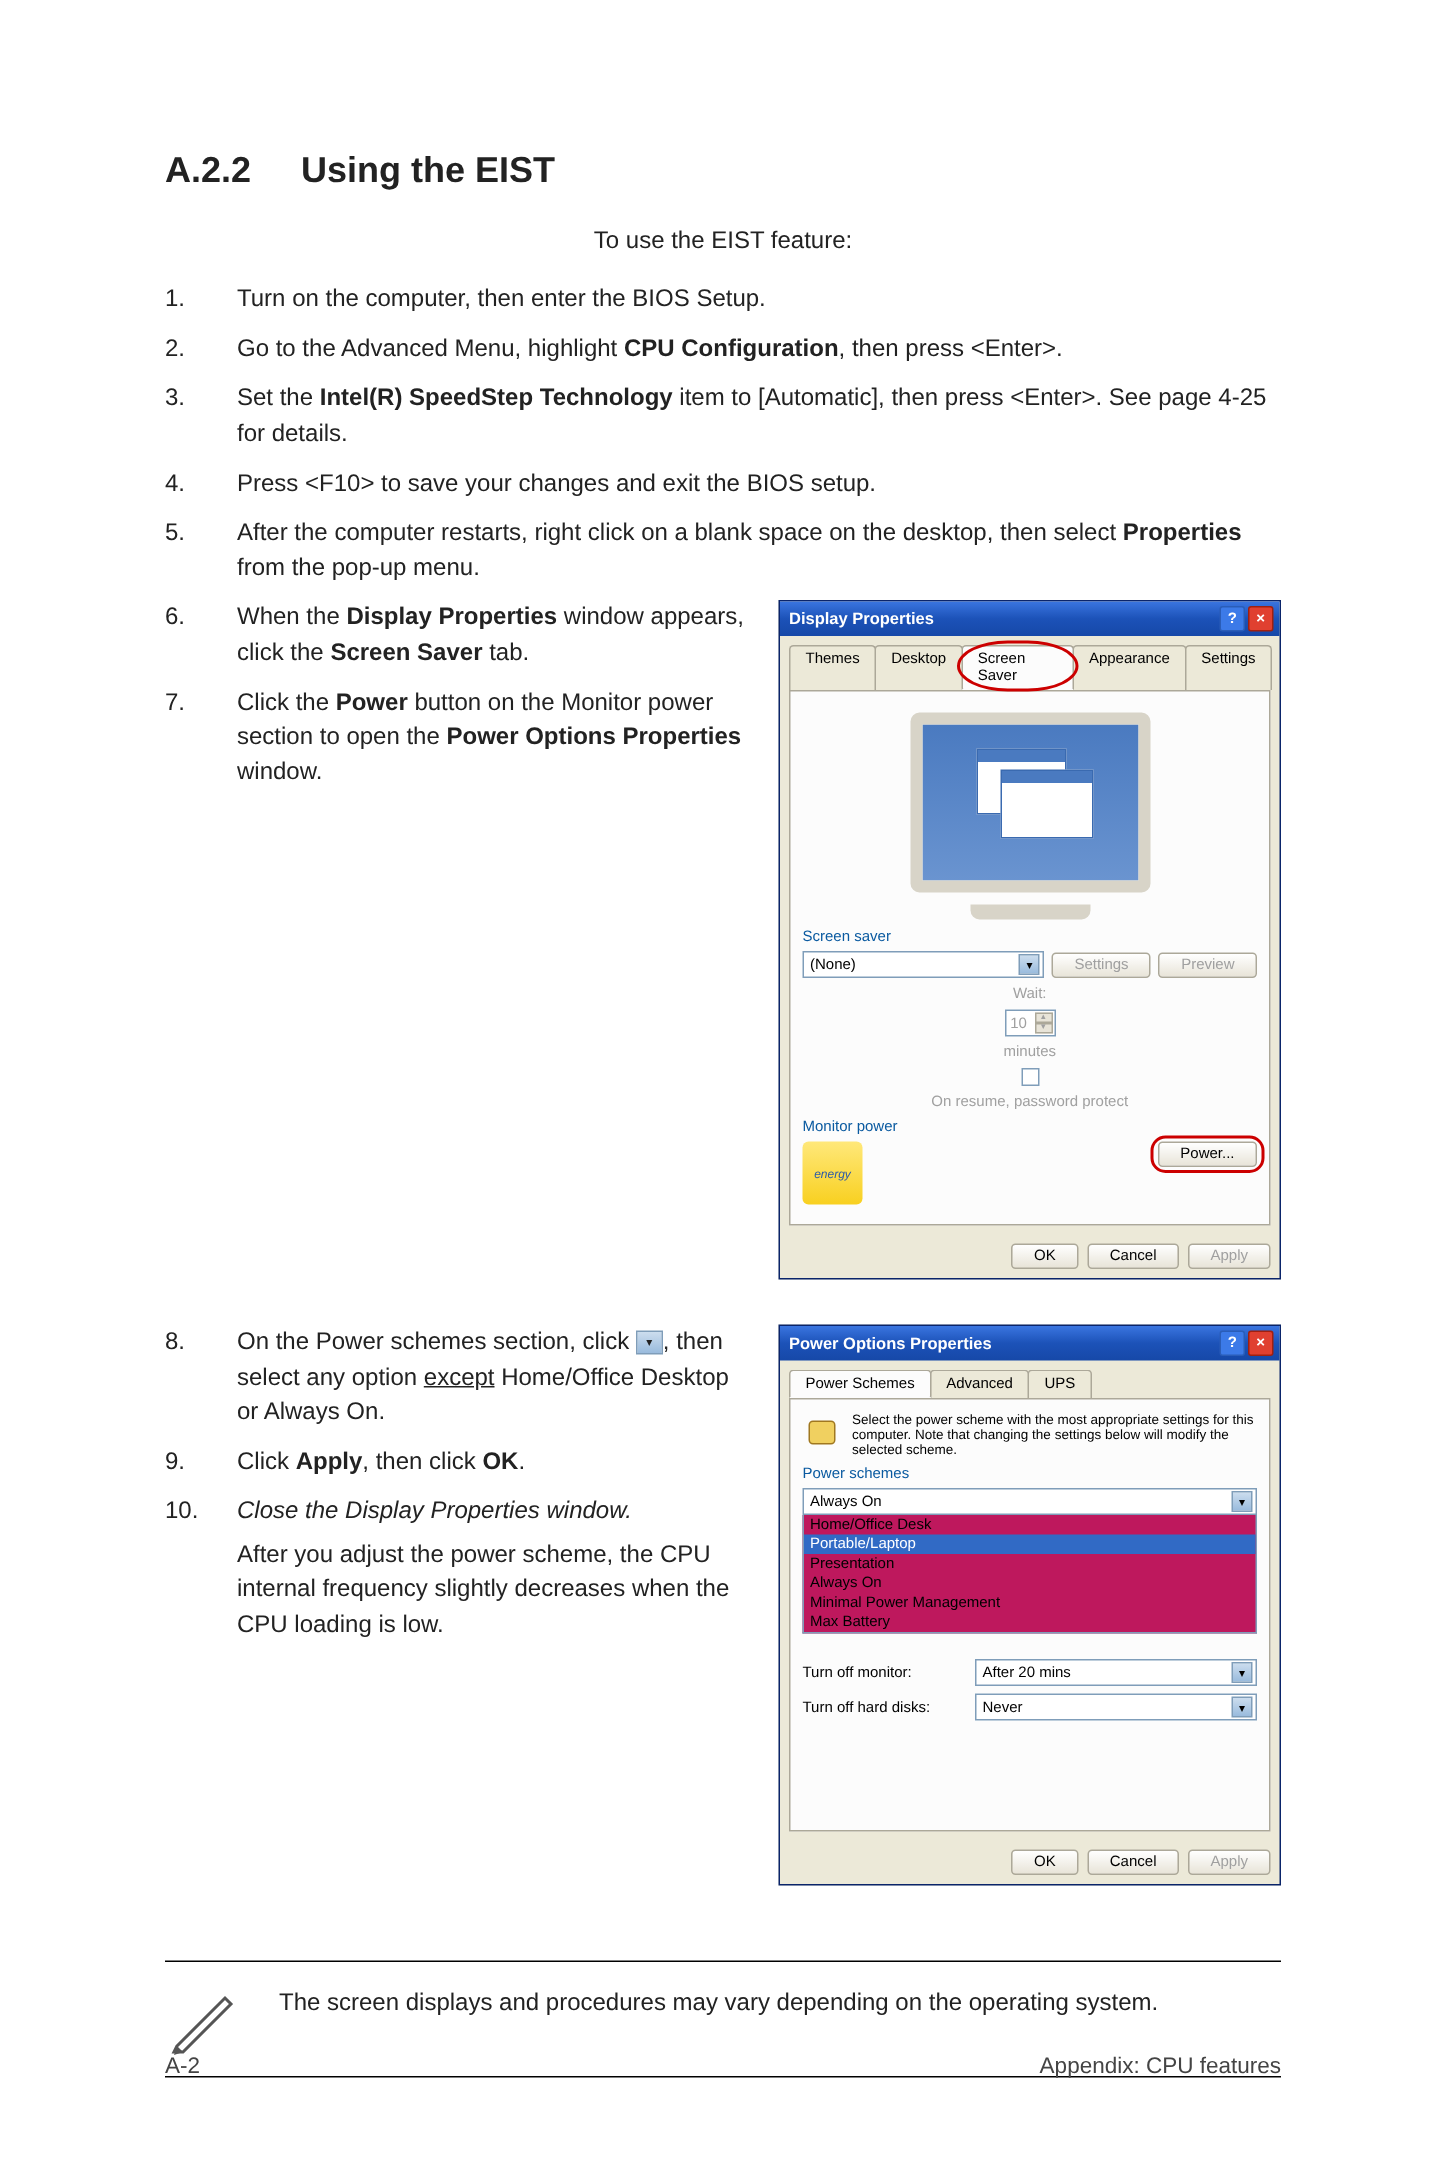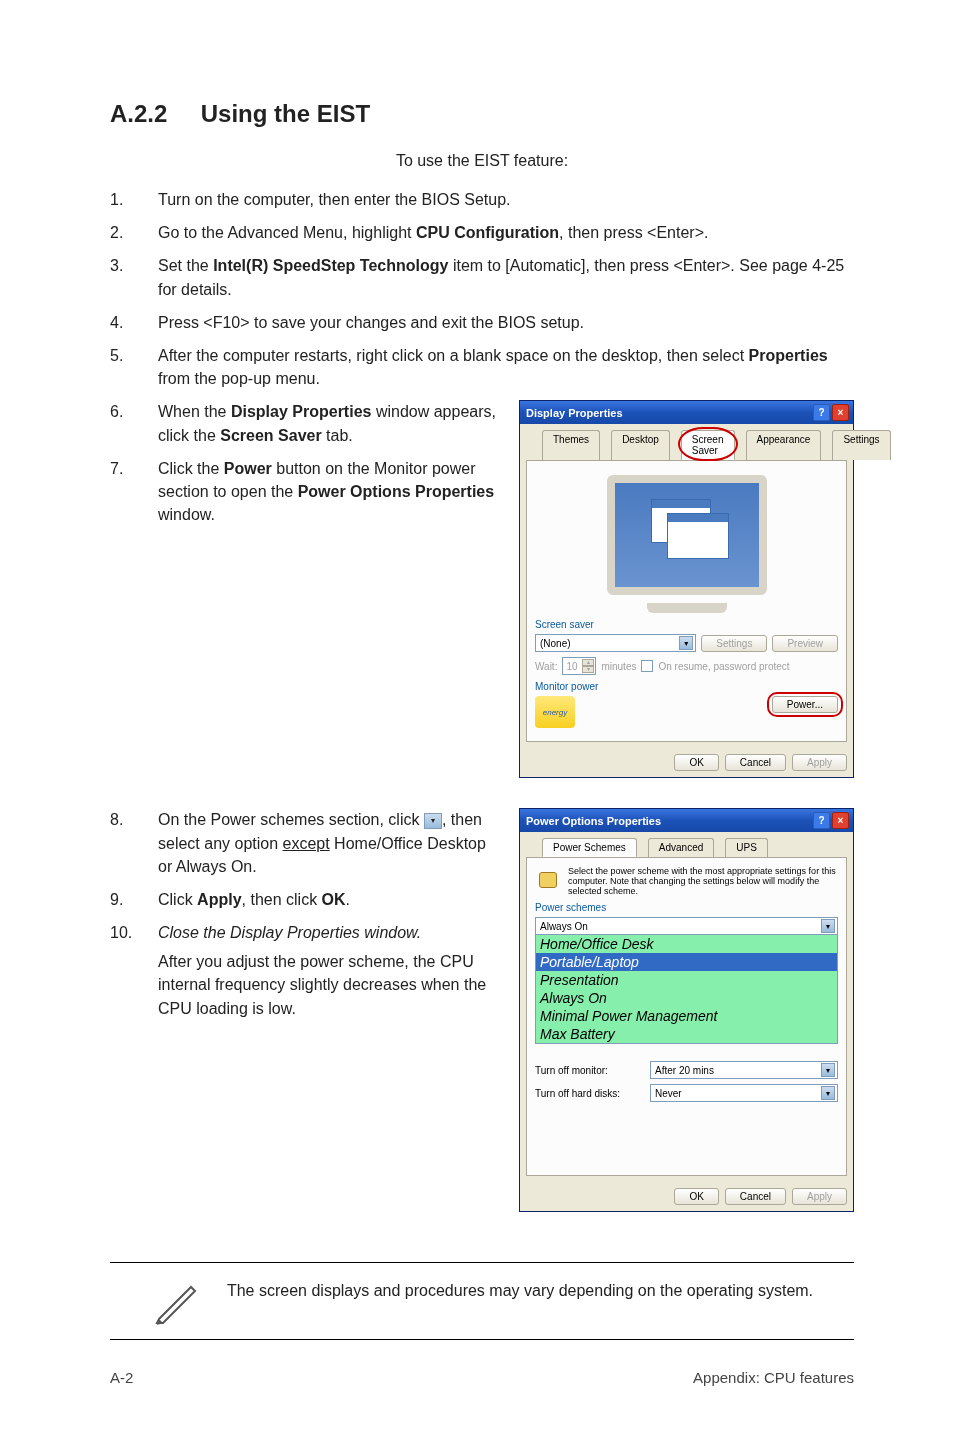--- a/index.html
+++ b/index.html
@@ -76,22 +76,22 @@
     border: 1px solid #2a5db8;
     border-radius: 2px;
     color: #fff;
     font-size: 10px;
     display: flex; align-items: center; justify-content: center;
     font-weight: bold;
   }
   .xp-titlebar .tbtn.close { background: #e04030; border-color: #a02010; }
   .xp-tabs {
     display: flex;
-    padding: 6px 6px 0 22px;
-    gap: 12px;
+    padding: 6px 6px 0 6px;
+    gap: 0;
     font-size: 10px;
   }
   .xp-tab {
     padding: 3px 10px;
     background: #ece9d8;
     border: 1px solid #aca899;
     border-bottom: none;
     border-radius: 3px 3px 0 0;
     margin-right: -1px;
     position: relative;
@@ -195,44 +195,43 @@
     padding:0 1px 0 3px; font-size:10px; color:#a0a0a0;
   }
   .xp-spin .sp { width: 12px; display:flex; flex-direction:column; }
   .xp-spin .sp div { height:7px; background:#e8e4d8; border:1px solid #aca899; font-size:6px; text-align:center; line-height:5px; }
   .xp-check { width:12px;height:12px;border:1px solid #7f9db9;background:#fff; }
   .xp-dialog-buttons {
     display:flex; justify-content:flex-end; gap:6px;
     padding: 6px;
   }
   .energy-icon {
-    width: 40px; height: 32px;
+    width: 40px; height: 42px;
     background: linear-gradient(to bottom, #ffe87a, #f8d020);
     border-radius: 4px;
     font-style: italic;
     font-size: 8px;
     color: #2a5aa8;
     display:flex;align-items:center;justify-content:center;
   }
   .plug-icon {
     width: 28px; height: 28px;
     position: relative;
   }
   .plug-icon::before {
     content:"";
     position:absolute; left:4px; top:6px;
     width:16px;height:14px;
     background:#f0d060;
     border:1px solid #a07820;
     border-radius:3px;
   }
   .xp-listbox {
-    background:#86efac; border:1px solid #7f9db9;
-    font-size:14px;
-    font-style:italic;
+    background:#be185d; border:1px solid #7f9db9;
+    font-size:10px;
   }
   .xp-listbox .opt { padding:1px 4px; }
   .xp-listbox .opt.sel { background:#316ac5; color:#fff; }
 
   .inline-dd {
     display:inline-flex; vertical-align:middle;
     width:18px;height:16px;
     background:linear-gradient(to bottom,#cde,#9bd);
     border:1px solid #7f9db9;
     align-items:center;justify-content:center;
@@ -241,21 +240,20 @@
 
   
   .note-row {
     display:flex;
     align-items:flex-start;
     gap: 24px;
     margin-top: 30px;
     border-top: 1px solid #000;
     border-bottom: 1px solid #000;
     padding: 12px 0;
-    justify-content: center;
   }
   .note-icon {
     width: 52px; height: 52px; flex:0 0 52px;
     position:relative;
   }
   .note-icon svg { width:100%; height:100%; }
   .note-text { font-size:16px; line-height:1.45; padding-top:4px; }
 
   .footer {
     position:absolute;
@@ -350,21 +348,21 @@
         <div class="xp-group">
           <div class="xp-group-label">Screen saver</div>
           <div class="xp-row">
             <div class="xp-select">
               <span>(None)</span>
               <span class="dd">▾</span>
             </div>
             <button class="xp-btn disabled">Settings</button>
             <button class="xp-btn disabled">Preview</button>
           </div>
-          <div class="xp-row" style="color:#a0a0a0;">
+          <div class="xp-row" style="color:#a0a0a0;flex-direction:column;">
             <span>Wait:</span>
             <div class="xp-spin">
               <span>10</span>
               <span class="sp">
                   <div>▴</div>
                   <div>▾</div>
                 </span>
             </div>
             <span>minutes</span>
             <span class="xp-check"></span>

